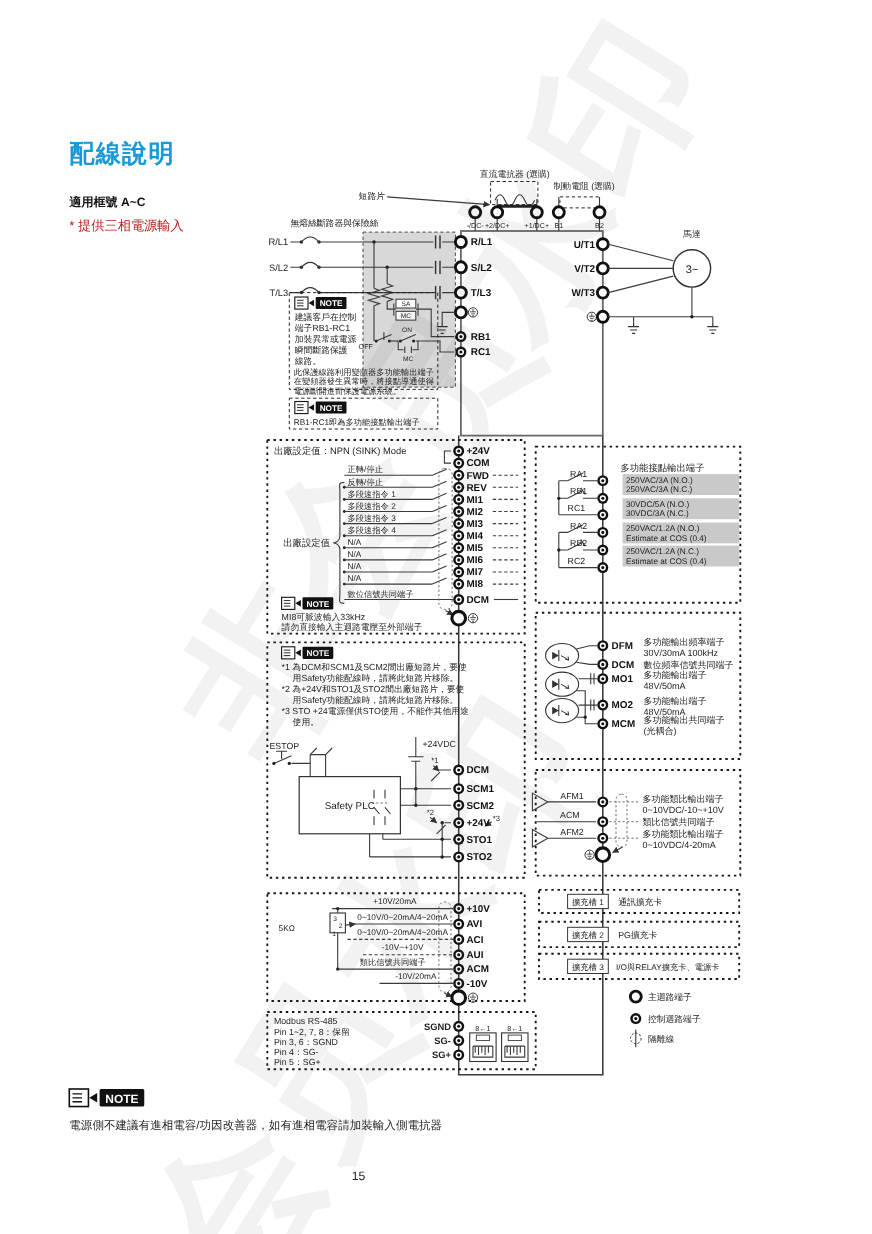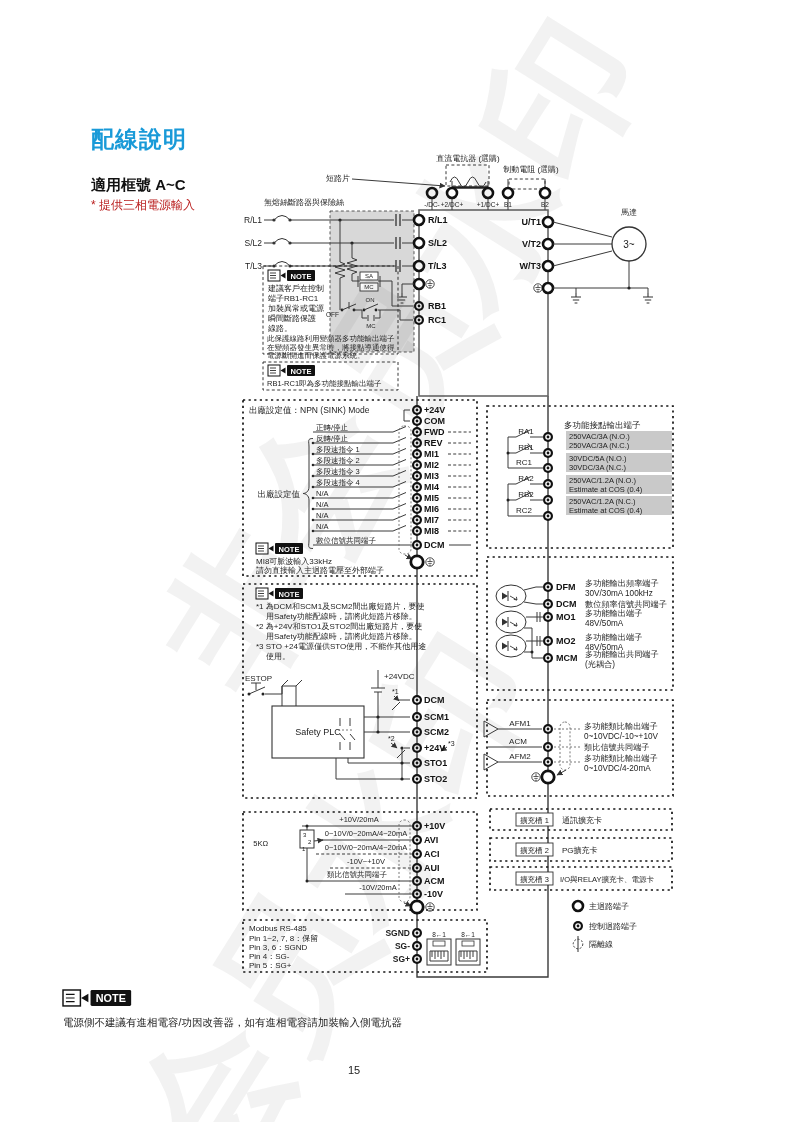--- a/index.html
+++ b/index.html
@@ -1,20 +1,20 @@
 <!DOCTYPE html>
 <html><head>
 <meta charset="utf-8">
 <style>
   html,body{margin:0;padding:0;background:#e8e8e8;}
   .page{position:relative;width:793px;height:1122px;background:#ffffff;overflow:hidden;
         font-family:"Liberation Sans","DejaVu Sans",sans-serif;}
-  .abs{position:absolute;margin-left:28px;}
+  .abs{position:absolute;}
   .doc-title{left:63px;top:124px;font-size:23px;font-weight:bold;color:#199ad8;letter-spacing:1px;}
-  .frame-title{left:63px;top:176px;font-size:15px;font-weight:bold;color:#111;}
+  .frame-title{left:63px;top:176px;font-size:11px;font-weight:bold;color:#111;}
   .frame-note{left:63px;top:197px;font-size:12px;color:#b91c1c;}
   .pageno{left:0;top:1064px;width:652px;text-align:center;font-size:11px;color:#222;}
   .wm{position:absolute;white-space:nowrap;font-weight:bold;font-size:150px;
       color:rgba(70,70,70,0.07);pointer-events:none;transform:rotate(-58deg);
       transform-origin:0 0;z-index:6;}
   svg{position:absolute;left:0;top:0;z-index:2;}
   svg text{font-family:"Liberation Sans","DejaVu Sans",sans-serif;fill:#1d1d1d;}
   .f6{font-size:6px}.f65{font-size:6.5px}.f7{font-size:7px}.f75{font-size:7.5px}
   .f8{font-size:8px}.f82{font-size:8.2px}.f85{font-size:8.5px}.f9{font-size:9px}
   .f10{font-size:10px}.f105{font-size:10.5px}

